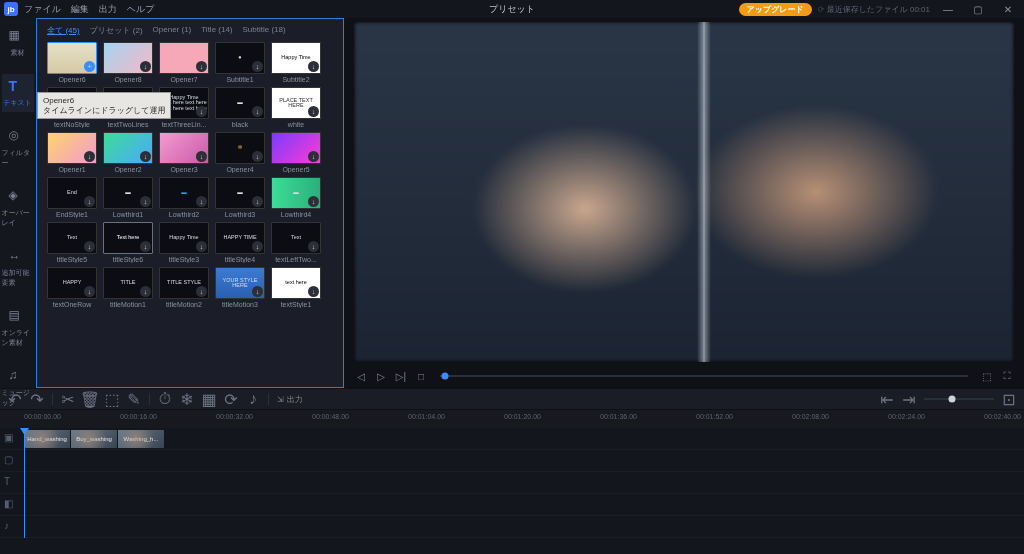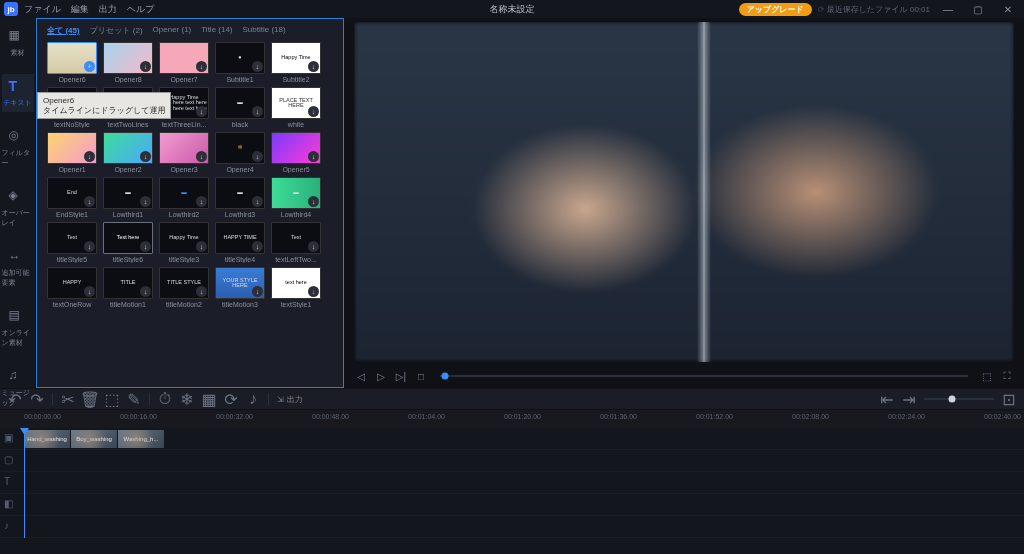--- a/index.html
+++ b/index.html
@@ -15,21 +15,21 @@
 .window-ctrl { width:24px; text-align:center; font-size:10px; color:#8a909e; cursor:pointer; }
 .main { display:flex; height:370px; }
 .sidetabs { width:36px; background:#15171f; border-right:1px solid #0f1117; display:flex; flex-direction:column; align-items:center; padding-top:6px; gap:12px; }
 .sidetab { width:32px; display:flex; flex-direction:column; align-items:center; gap:2px; color:#7b8090; cursor:pointer; padding:4px 0; }
 .sidetab.active { color:#3b71ff; background:#1d2331; }
 .sidetab .icon { width:18px; height:18px; }
 .sidetab .lbl { font-size:7px; }
 .library { width:308px; background:#1b1e28; border:1px solid #2a80d8; padding:6px 6px 6px 10px; position:relative; overflow:hidden; }
 .lib-filters { display:flex; gap:10px; font-size:8px; color:#7b8090; margin-bottom:6px; }
 .lib-filters span { cursor:pointer; }
-.lib-filters .active { color:#3b8cff; text-decoration:underline;font-weight:bold; }
+.lib-filters .active { color:#3b8cff; text-decoration:underline; }
 .lib-grid { display:grid; grid-template-columns:repeat(5,50px); gap:4px 6px; }
 .item { width:50px; }
 .thumb { width:50px; height:32px; background:#0c0e14; border:1px solid #333; position:relative; border-radius:1px; overflow:hidden; display:flex; align-items:center; justify-content:center; flex-direction:column; }
 .thumb.sel { border:1px solid #2e90ff; }
 .dl { position:absolute; right:1px; bottom:1px; width:11px; height:11px; border-radius:50%; background:#2c2f38; display:flex; align-items:center; justify-content:center; font-size:7px; color:#d0d4dd; }
 .dl.add { background:#3b8cff; }
 .item .cap { font-size:7px; color:#8a909e; text-align:center; margin-top:2px; display:block; white-space:nowrap; overflow:hidden; text-overflow:ellipsis; }
 .tooltip { position:absolute; top:73px; left:0px; background:#e8e6e2; color:#2a2a2a; font-size:8px; padding:3px 5px; border:1px solid #999; line-height:1.2; z-index:10; }
 .preview { flex:1; background:#0f1117; display:flex; flex-direction:column; padding:4px 10px 2px 10px; }
 .video { flex:1; background:#000; border-radius:2px; position:relative; overflow:hidden; }
@@ -67,21 +67,21 @@
 <body>
 
 <div class="titlebar">
   <div class="logo">jb</div>
   <div class="menu">
     <span>ファイル</span>
     <span>編集</span>
     <span>出力</span>
     <span>ヘルプ</span>
   </div>
-  <div class="title-center">名称未設定</div>
+  <div class="title-center">プリセット</div>
   <div class="title-right">
     <div class="upgrade">アップグレード</div>
     <div class="saved"><span style="opacity:.6">⟳</span> <span>最近保存したファイル 00:01</span></div>
     <div class="window-ctrl">—</div>
     <div class="window-ctrl">▢</div>
     <div class="window-ctrl">✕</div>
   </div>
 </div>
 
 <div class="main">

